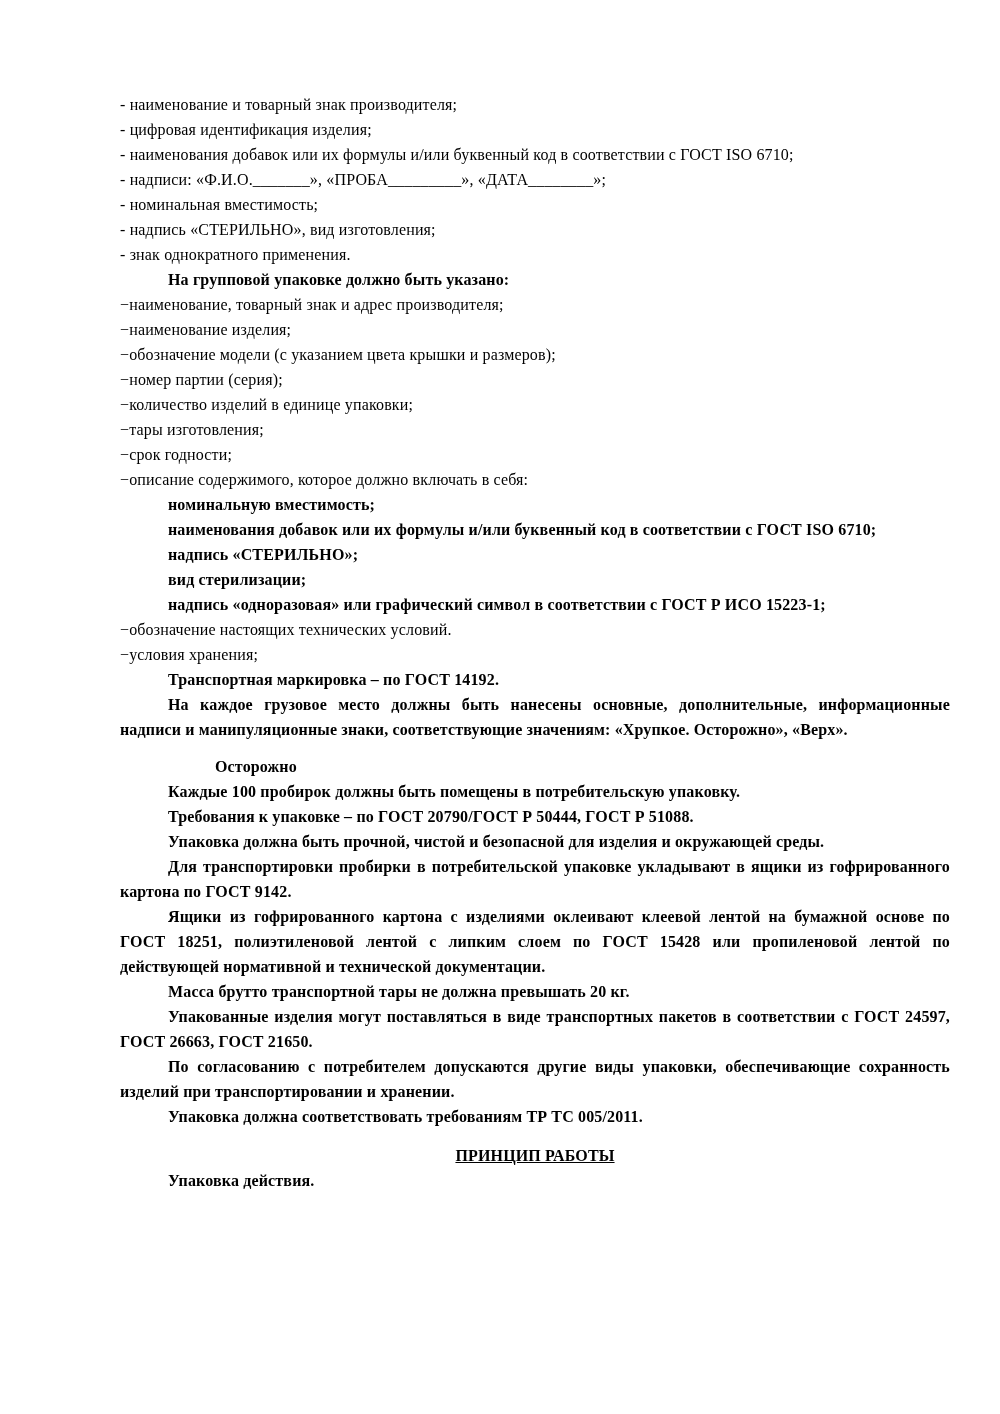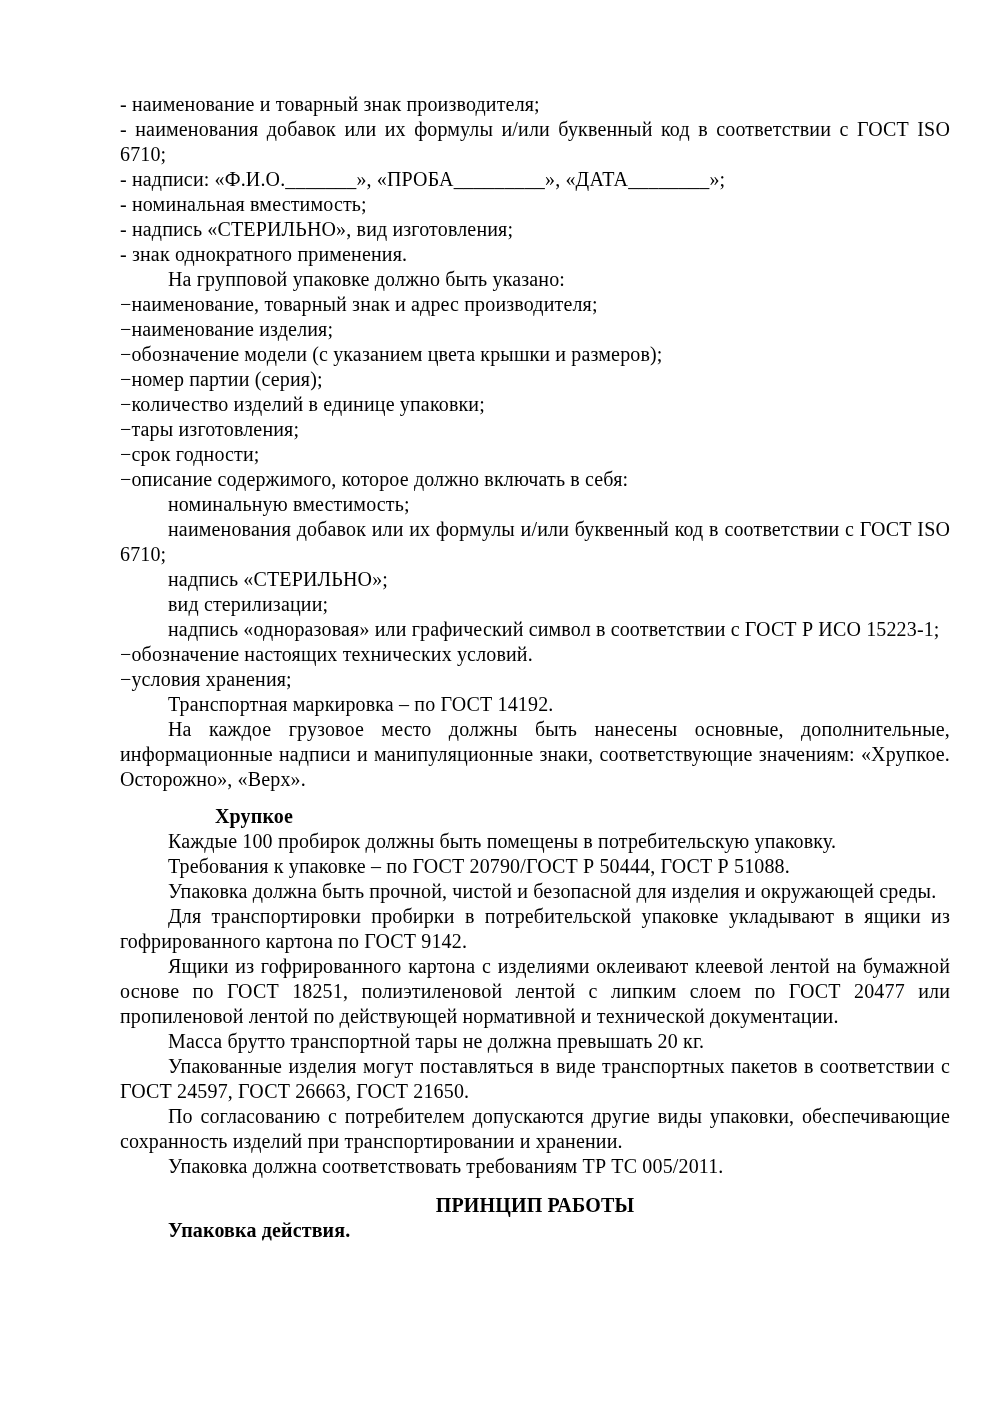--- a/index.html
+++ b/index.html
@@ -8,62 +8,65 @@
     background: #ffffff;
   }
   .page {
     position: relative;
     width: 1000px;
     height: 1414px;
     margin: 0 auto;
     background: #ffffff;
     color: #000000;
     font-family: "Liberation Serif", "DejaVu Serif", serif;
-    font-size: 20px;
+    font-size: 16px;
     line-height: 25px;
     letter-spacing: 0.15px;
     box-sizing: border-box;
     padding: 92px 50px 0 120px;
     overflow: hidden;
   }
   .content {
     width: 100%;
   }
   .para {
     margin: 0;
     text-align: justify;
   }
   .para.flush {
     text-indent: 0;
   }
   .para.indent {
     text-indent: 48px;
+    font-weight: bold;
   }
   .para.heading {
     font-weight: bold;
     text-indent: 95px;
     text-align: left;
     margin-top: 12px;
   }
   .para.center {
     font-weight: bold;
     text-align: center;
     text-indent: 0;
     margin-top: 14px;
+    text-decoration: underline;
   }
   .para.bold {
     font-weight: bold;
   }
 </style>
 </head>
 <body>
 
 <div class="page">
   <div class="content">
       <p class="para flush">- наименование и товарный знак производителя;</p>
+      <p class="para flush">- цифровая идентификация изделия;</p>
       <p class="para flush">- наименования добавок или их формулы и/или буквенный код в соответствии с ГОСТ ISO 6710;</p>
       <p class="para flush">- надписи: «Ф.И.О._______», «ПРОБА_________», «ДАТА________»;</p>
       <p class="para flush">- номинальная вместимость;</p>
       <p class="para flush">- надпись «СТЕРИЛЬНО», вид изготовления;</p>
       <p class="para flush">- знак однократного применения.</p>
       <p class="para indent">На групповой упаковке должно быть указано:</p>
       <p class="para flush">−наименование, товарный знак и адрес производителя;</p>
       <p class="para flush">−наименование изделия;</p>
       <p class="para flush">−обозначение модели (с указанием цвета крышки и размеров);</p>
       <p class="para flush">−номер партии (серия);</p>
@@ -73,26 +76,26 @@
       <p class="para flush">−описание содержимого, которое должно включать в себя:</p>
       <p class="para indent">номинальную вместимость;</p>
       <p class="para indent">наименования добавок или их формулы и/или буквенный код в соответствии с ГОСТ ISO 6710;</p>
       <p class="para indent">надпись «СТЕРИЛЬНО»;</p>
       <p class="para indent">вид стерилизации;</p>
       <p class="para indent">надпись «одноразовая» или графический символ в соответствии с ГОСТ Р ИСО 15223-1;</p>
       <p class="para flush">−обозначение настоящих технических условий.</p>
       <p class="para flush">−условия хранения;</p>
       <p class="para indent">Транспортная маркировка – по ГОСТ 14192.</p>
       <p class="para indent">На каждое грузовое место должны быть нанесены основные, дополнительные, информационные надписи и манипуляционные знаки, соответствующие значениям: «Хрупкое. Осторожно», «Верх».</p>
-      <p class="para heading">Хрупкое</p>
+      <p class="para heading">Осторожно</p>
       <p class="para indent">Каждые 100 пробирок должны быть помещены в потребительскую упаковку.</p>
       <p class="para indent">Требования к упаковке – по ГОСТ 20790/ГОСТ Р 50444, ГОСТ Р 51088.</p>
       <p class="para indent">Упаковка должна быть прочной, чистой и безопасной для изделия и окружающей среды.</p>
       <p class="para indent">Для транспортировки пробирки в потребительской упаковке укладывают в ящики из гофрированного картона по ГОСТ 9142.</p>
-      <p class="para indent">Ящики из гофрированного картона с изделиями оклеивают клеевой лентой на бумажной основе по ГОСТ 18251, полиэтиленовой лентой с липким слоем по ГОСТ 20477 или пропиленовой лентой по действующей нормативной и технической документации.</p>
+      <p class="para indent">Ящики из гофрированного картона с изделиями оклеивают клеевой лентой на бумажной основе по ГОСТ 18251, полиэтиленовой лентой с липким слоем по ГОСТ 15428 или пропиленовой лентой по действующей нормативной и технической документации.</p>
       <p class="para indent">Масса брутто транспортной тары не должна превышать 20 кг.</p>
       <p class="para indent">Упакованные изделия могут поставляться в виде транспортных пакетов в соответствии с ГОСТ 24597, ГОСТ 26663, ГОСТ 21650.</p>
       <p class="para indent">По согласованию с потребителем допускаются другие виды упаковки, обеспечивающие сохранность изделий при транспортировании и хранении.</p>
       <p class="para indent">Упаковка должна соответствовать требованиям ТР ТС 005/2011.</p>
       <p class="para center">ПРИНЦИП РАБОТЫ</p>
       <p class="para indent bold">Упаковка действия.</p>
     </div>
 </div>
 
 </body></html>

